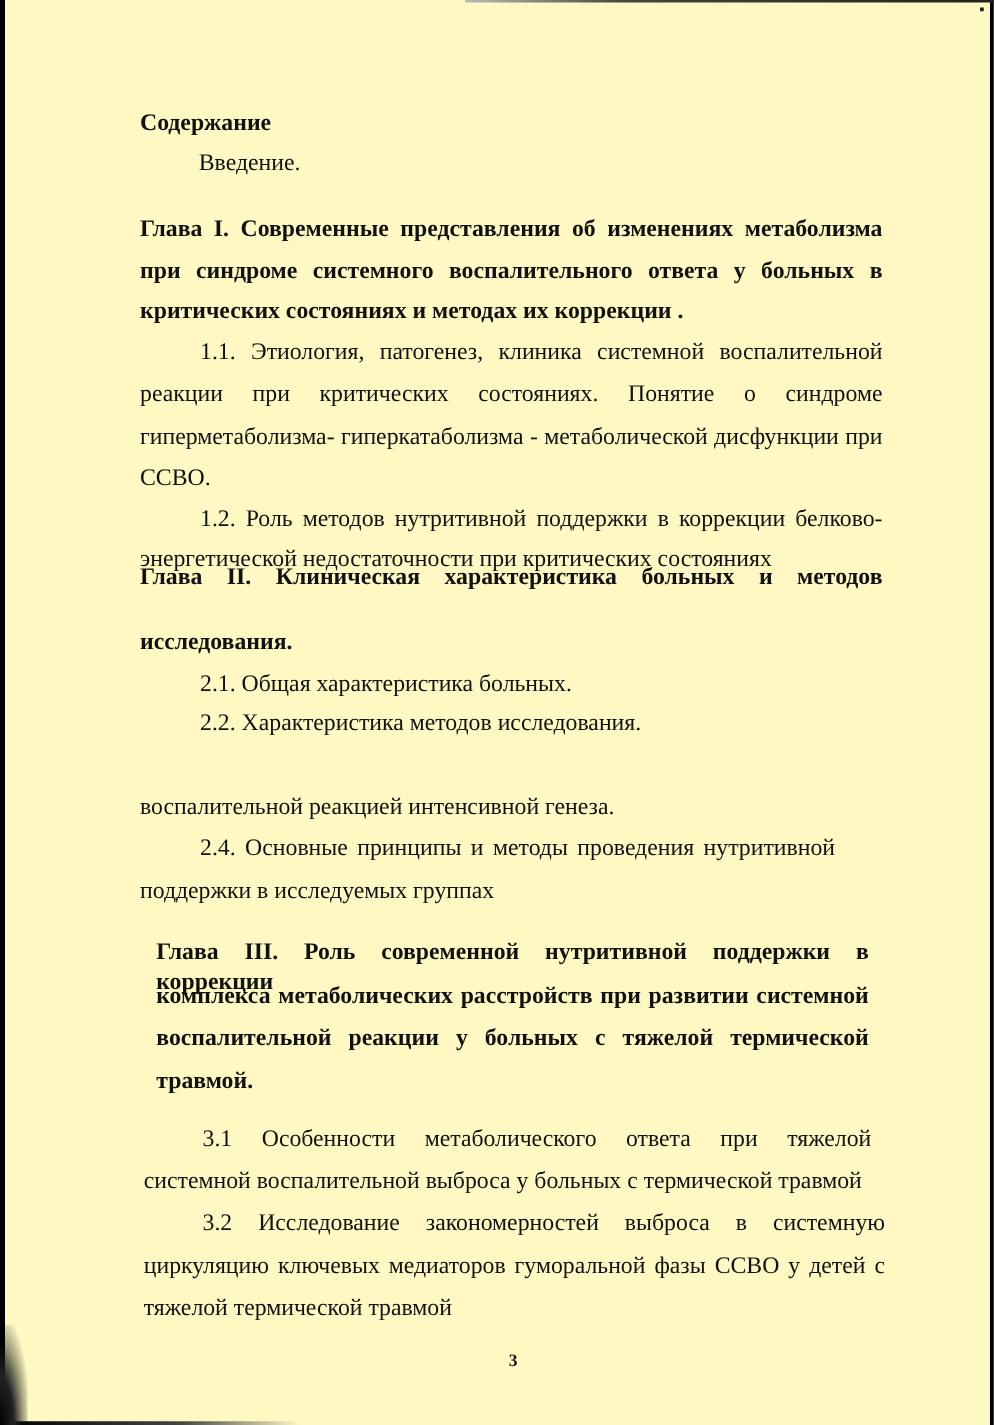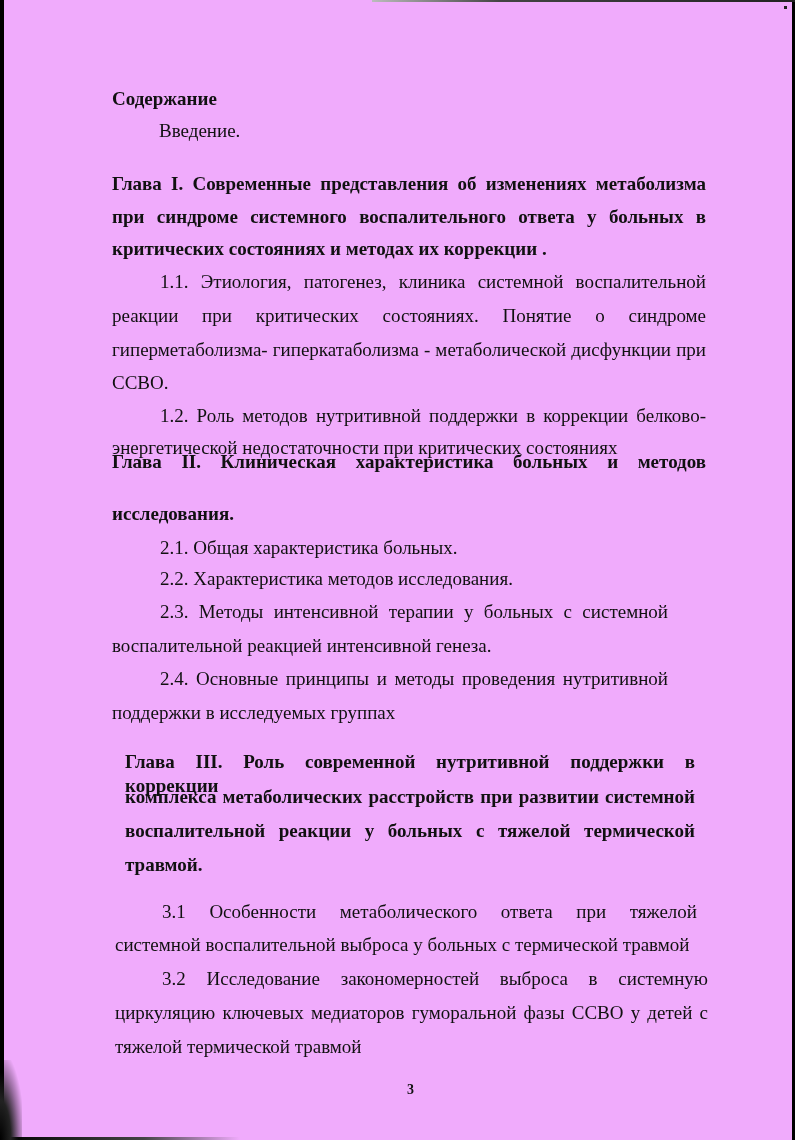--- a/index.html
+++ b/index.html
@@ -12,21 +12,21 @@
       height: 1140px;
       position: relative;
       overflow: hidden;
       font-family: "Liberation Serif", "DejaVu Serif", serif;
       color: #111111;
     }
     .page {
       position: absolute;
       left: 0; top: 0;
       width: 795px; height: 1140px;
-      background: #f0abfc;
+      background: #fef9c3;
     }
     
     .edge-left {
       position: absolute; left: 0; top: 0;
       width: 4px; height: 1140px;
       background: #000;
     }
     .edge-right {
       position: absolute; right: 0; top: 0;
       width: 3px; height: 1140px;
@@ -95,21 +95,20 @@
   <div class="line" style="left:112px; top:371px;">ССВО.</div>
 
   <div class="line justify" style="left:160px; top:404px; width:546px;">1.2.    Роль методов нутритивной поддержки в коррекции белково-</div>
   <div class="line" style="left:112px; top:436px;">энергетической недостаточности при критических состояниях</div>
 
   <div class="line bold justify" style="left:112px; top:450px; width:594px;">Глава II. Клиническая характеристика больных и методов</div>
   <div class="line bold" style="left:112px; top:502px;">исследования.</div>
 
   <div class="line" style="left:160px; top:536px;">2.1.  Общая характеристика больных.</div>
   <div class="line" style="left:160px; top:567px;">2.2.   Характеристика методов исследования.</div>
-  <div class="line justify" style="left:160px; top:600px; width:508px;">2.3. Методы интенсивной терапии у больных с системной</div>
   <div class="line" style="left:112px; top:634px;">воспалительной реакцией интенсивной генеза.</div>
   <div class="line justify" style="left:160px; top:667px; width:508px;">2.4. Основные принципы и методы проведения нутритивной</div>
   <div class="line" style="left:112px; top:701px;">поддержки в исследуемых группах</div>
 
   <div class="line bold justify" style="left:125px; top:750px; width:570px;">Глава III. Роль современной нутритивной поддержки в коррекции</div>
   <div class="line bold justify" style="left:125px; top:819px; width:570px;">воспалительной реакции у больных с тяжелой термической</div>
   <div class="line bold justify" style="left:125px; top:785px; width:570px;">комплекса метаболических расстройств при  развитии системной</div>
   <div class="line bold" style="left:125px; top:853px;">травмой.</div>
 
   <div class="line justify" style="left:162px; top:900px; width:535px;">3.1 Особенности метаболического ответа при тяжелой</div>

